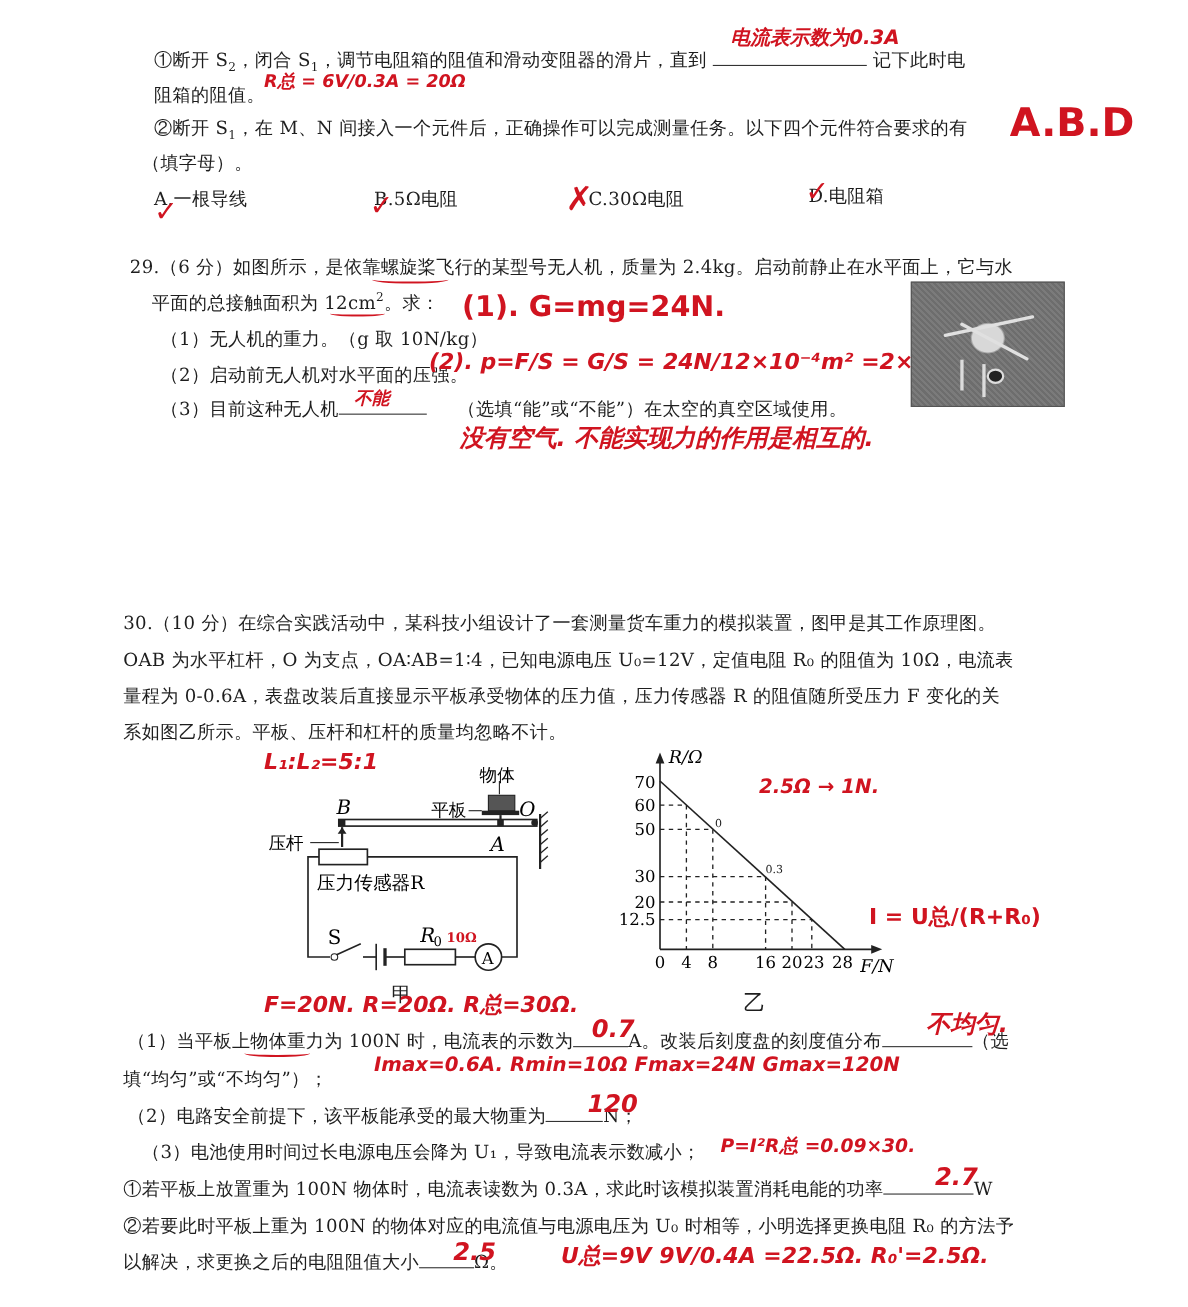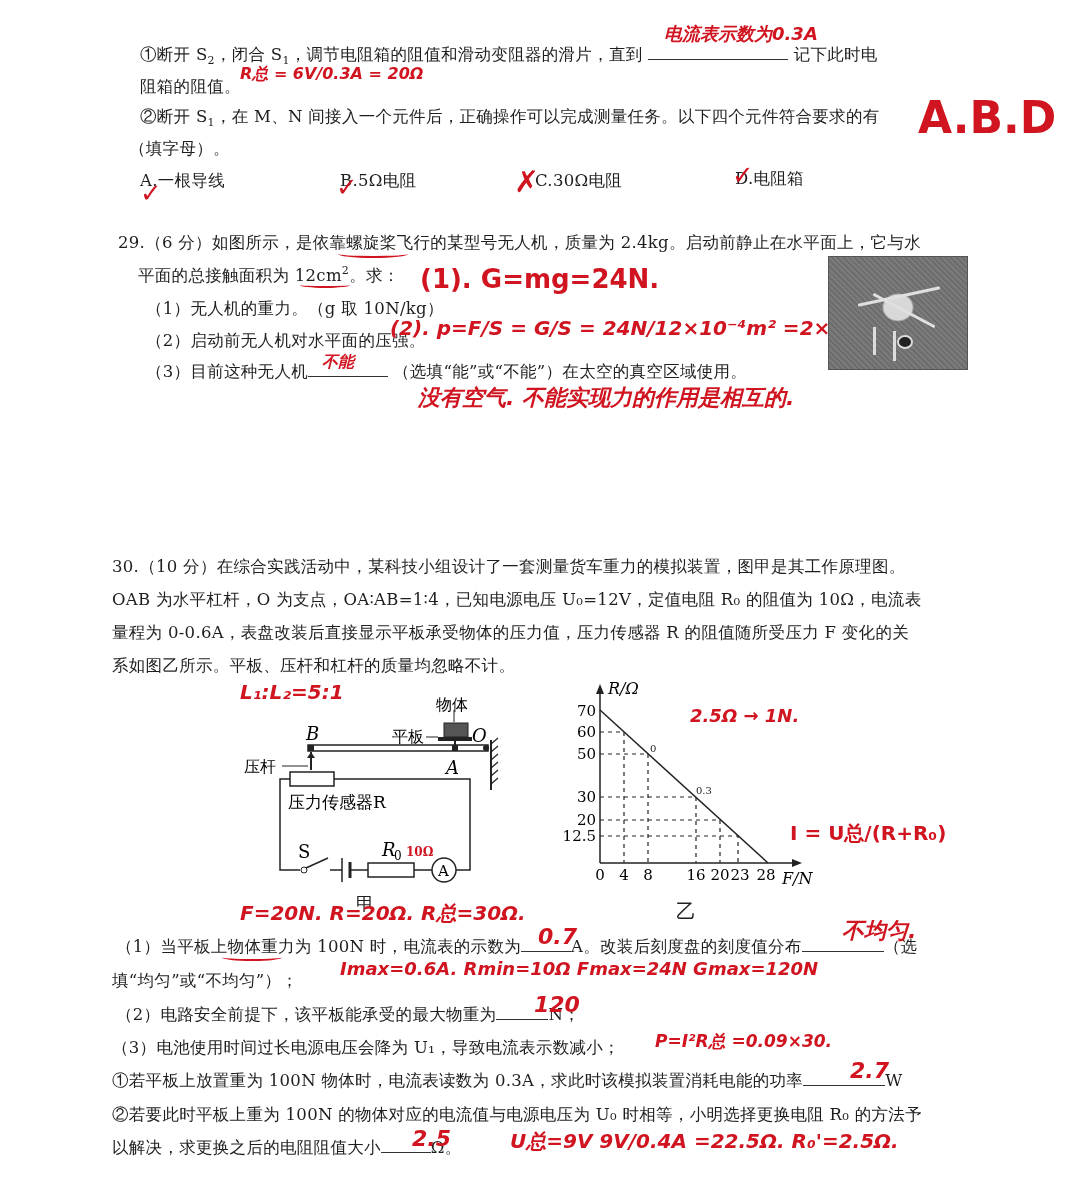--- a/index.html
+++ b/index.html
@@ -31,21 +31,21 @@
   <span class="blank" style="width:140px;"></span>
   <span>记下此时电</span>
 </div>
 <div class="ink" style="left:664px;top:22px;font-size:18px;">电流表示数为0.3A</div>
 <div class="line" style="left:140px;top:76px;">阻箱的阻值。</div>
 <div class="ink" style="left:240px;top:64px;font-size:16px;">R总 = 6V/0.3A = 20Ω</div>
 
 <div class="line" style="left:140px;top:106px;">
   <span>②断开 S</span><span class="sub">1</span><span>，在 M、N 间接入一个元件后，正确操作可以完成测量任务。以下四个元件符合要求的有</span>
 </div>
-<div class="ink" style="left:918px;top:92px;font-size:44px;font-style:normal;">A.B.D</div>
+<div class="ink" style="left:918px;top:92px;font-size:36px;font-style:normal;">A.B.D</div>
 <div class="line" style="left:129px;top:138px;">（填字母）。</div>
 
 <div class="line" style="left:140px;top:170px;">
   <span>A.</span><span>一根导线</span>
 </div>
 <div class="check" style="left:140px;top:178px;">✓</div>
 <div class="line" style="left:340px;top:170px;">
   <span>B.</span><span>5Ω电阻</span>
 </div>
 <div class="check" style="left:336px;top:172px;">✓</div>
@@ -60,21 +60,21 @@
 
 <div class="line" style="left:118px;top:232px;">29.（6 分）如图所示，是依靠螺旋桨飞行的某型号无人机，质量为 2.4kg。启动前静止在水平面上，它与水</div>
 <div class="uline-wave" style="left:338px;top:250px;width:70px;height:6px;"></div>
 <div class="line" style="left:138px;top:264px;">
   <span>平面的总接触面积为 12cm</span><span class="sup">2</span><span>。求：</span>
 </div>
 <div class="uline-wave" style="left:300px;top:282px;width:50px;height:4px;"></div>
 <div class="line" style="left:146px;top:298px;">（1）无人机的重力。（g 取 10N/kg）</div>
 <div class="line" style="left:146px;top:330px;">（2）启动前无人机对水平面的压强。</div>
 <div class="line" style="left:146px;top:361px;">
-  <span>（3）目前这种无人机</span><span class="blank" style="width:80px;position:relative;"></span><span style="margin-left:5px;">（选填“能”或“不能”）在太空的真空区域使用。</span>
+  <span>（3）目前这种无人机</span><span class="blank" style="width:80px;position:relative;"></span><span style="margin-left:28px;">（选填“能”或“不能”）在太空的真空区域使用。</span>
 </div>
 <div class="ink" style="left:420px;top:264px;font-size:26px;font-style:normal;">(1). G=mg=24N.</div>
 <div class="ink" style="left:390px;top:316px;font-size:20px;">(2). p=F/S = G/S = 24N/12×10⁻⁴m² =2×10⁴Pa.</div>
 <div class="ink" style="left:322px;top:352px;font-size:16px;">不能</div>
 <div class="ink" style="left:418px;top:383px;font-size:22px;">没有空气. 不能实现力的作用是相互的.</div>
 
 <div class="photo">
   <div class="drone-arm" style="left:28px;top:38px;width:84px;transform:rotate(-12deg);"></div>
   <div class="drone-arm" style="left:40px;top:52px;width:70px;transform:rotate(28deg);"></div>
   <div class="drone-leg" style="left:44px;top:70px;height:28px;"></div>
@@ -200,21 +200,21 @@
 <div class="ink" style="left:842px;top:916px;font-size:22px;">不均匀.</div>
 <div class="uline-wave" style="left:222px;top:954px;width:60px;height:5px;"></div>
 <div class="line" style="left:112px;top:970px;">填“均匀”或“不均匀”）；</div>
 <div class="ink" style="left:340px;top:958px;font-size:18px;">Imax=0.6A.  Rmin=10Ω  Fmax=24N  Gmax=120N</div>
 
 <div class="line" style="left:116px;top:1004px;">
   <span>（2）电路安全前提下，该平板能承受的最大物重为</span><span class="blank" style="width:52px;"></span><span>N；</span>
 </div>
 <div class="ink" style="left:534px;top:992px;font-size:22px;">120</div>
 
-<div class="line" style="left:112px;top:1037px;">（3）电池使用时间过长电源电压会降为 U₁，导致电流表示数减小；</div>
+<div class="line" style="left:129px;top:1037px;">（3）电池使用时间过长电源电压会降为 U₁，导致电流表示数减小；</div>
 <div class="ink" style="left:655px;top:1030px;font-size:17px;">P=I²R总 =0.09×30.</div>
 
 <div class="line" style="left:112px;top:1070px;">
   <span>①若平板上放置重为 100N 物体时，电流表读数为 0.3A，求此时该模拟装置消耗电能的功率</span><span class="blank" style="width:82px;"></span><span>W</span>
 </div>
 <div class="ink" style="left:850px;top:1058px;font-size:22px;">2.7</div>
 
 <div class="line" style="left:112px;top:1104px;">②若要此时平板上重为 100N 的物体对应的电流值与电源电压为 U₀ 时相等，小明选择更换电阻 R₀ 的方法予</div>
 <div class="line" style="left:112px;top:1137px;">
   <span>以解决，求更换之后的电阻阻值大小</span><span class="blank" style="width:50px;"></span><span>Ω。</span>

